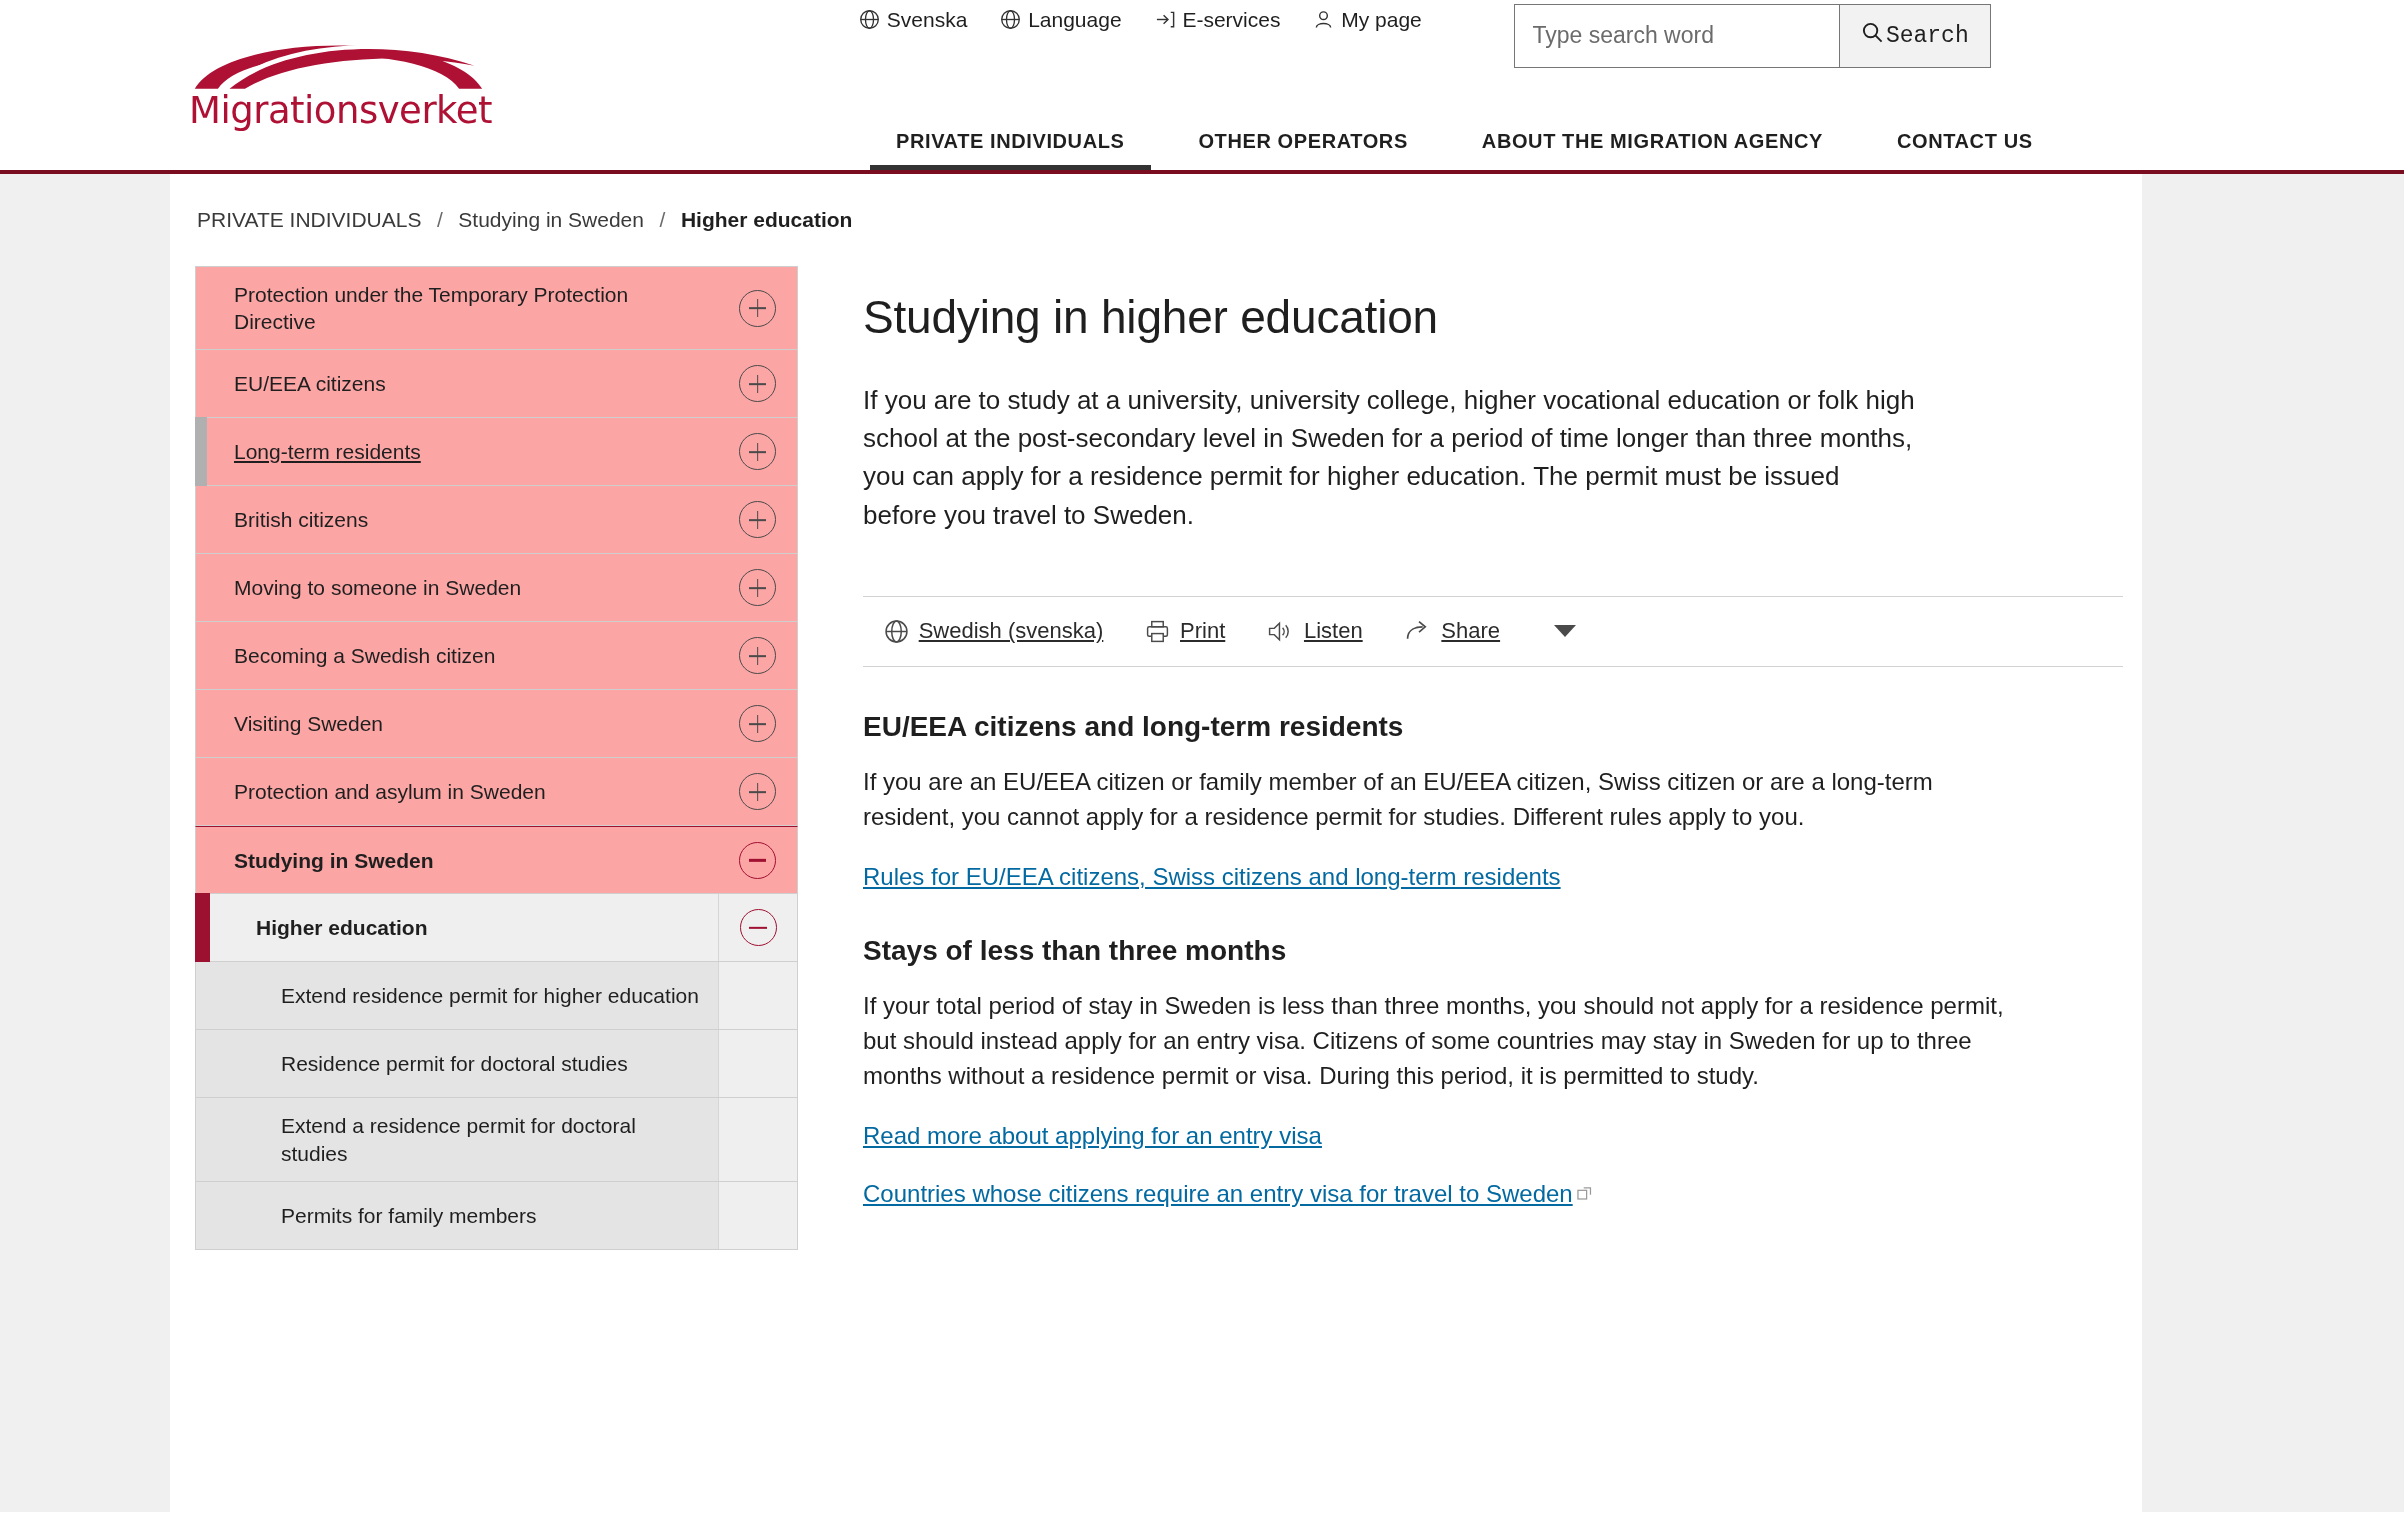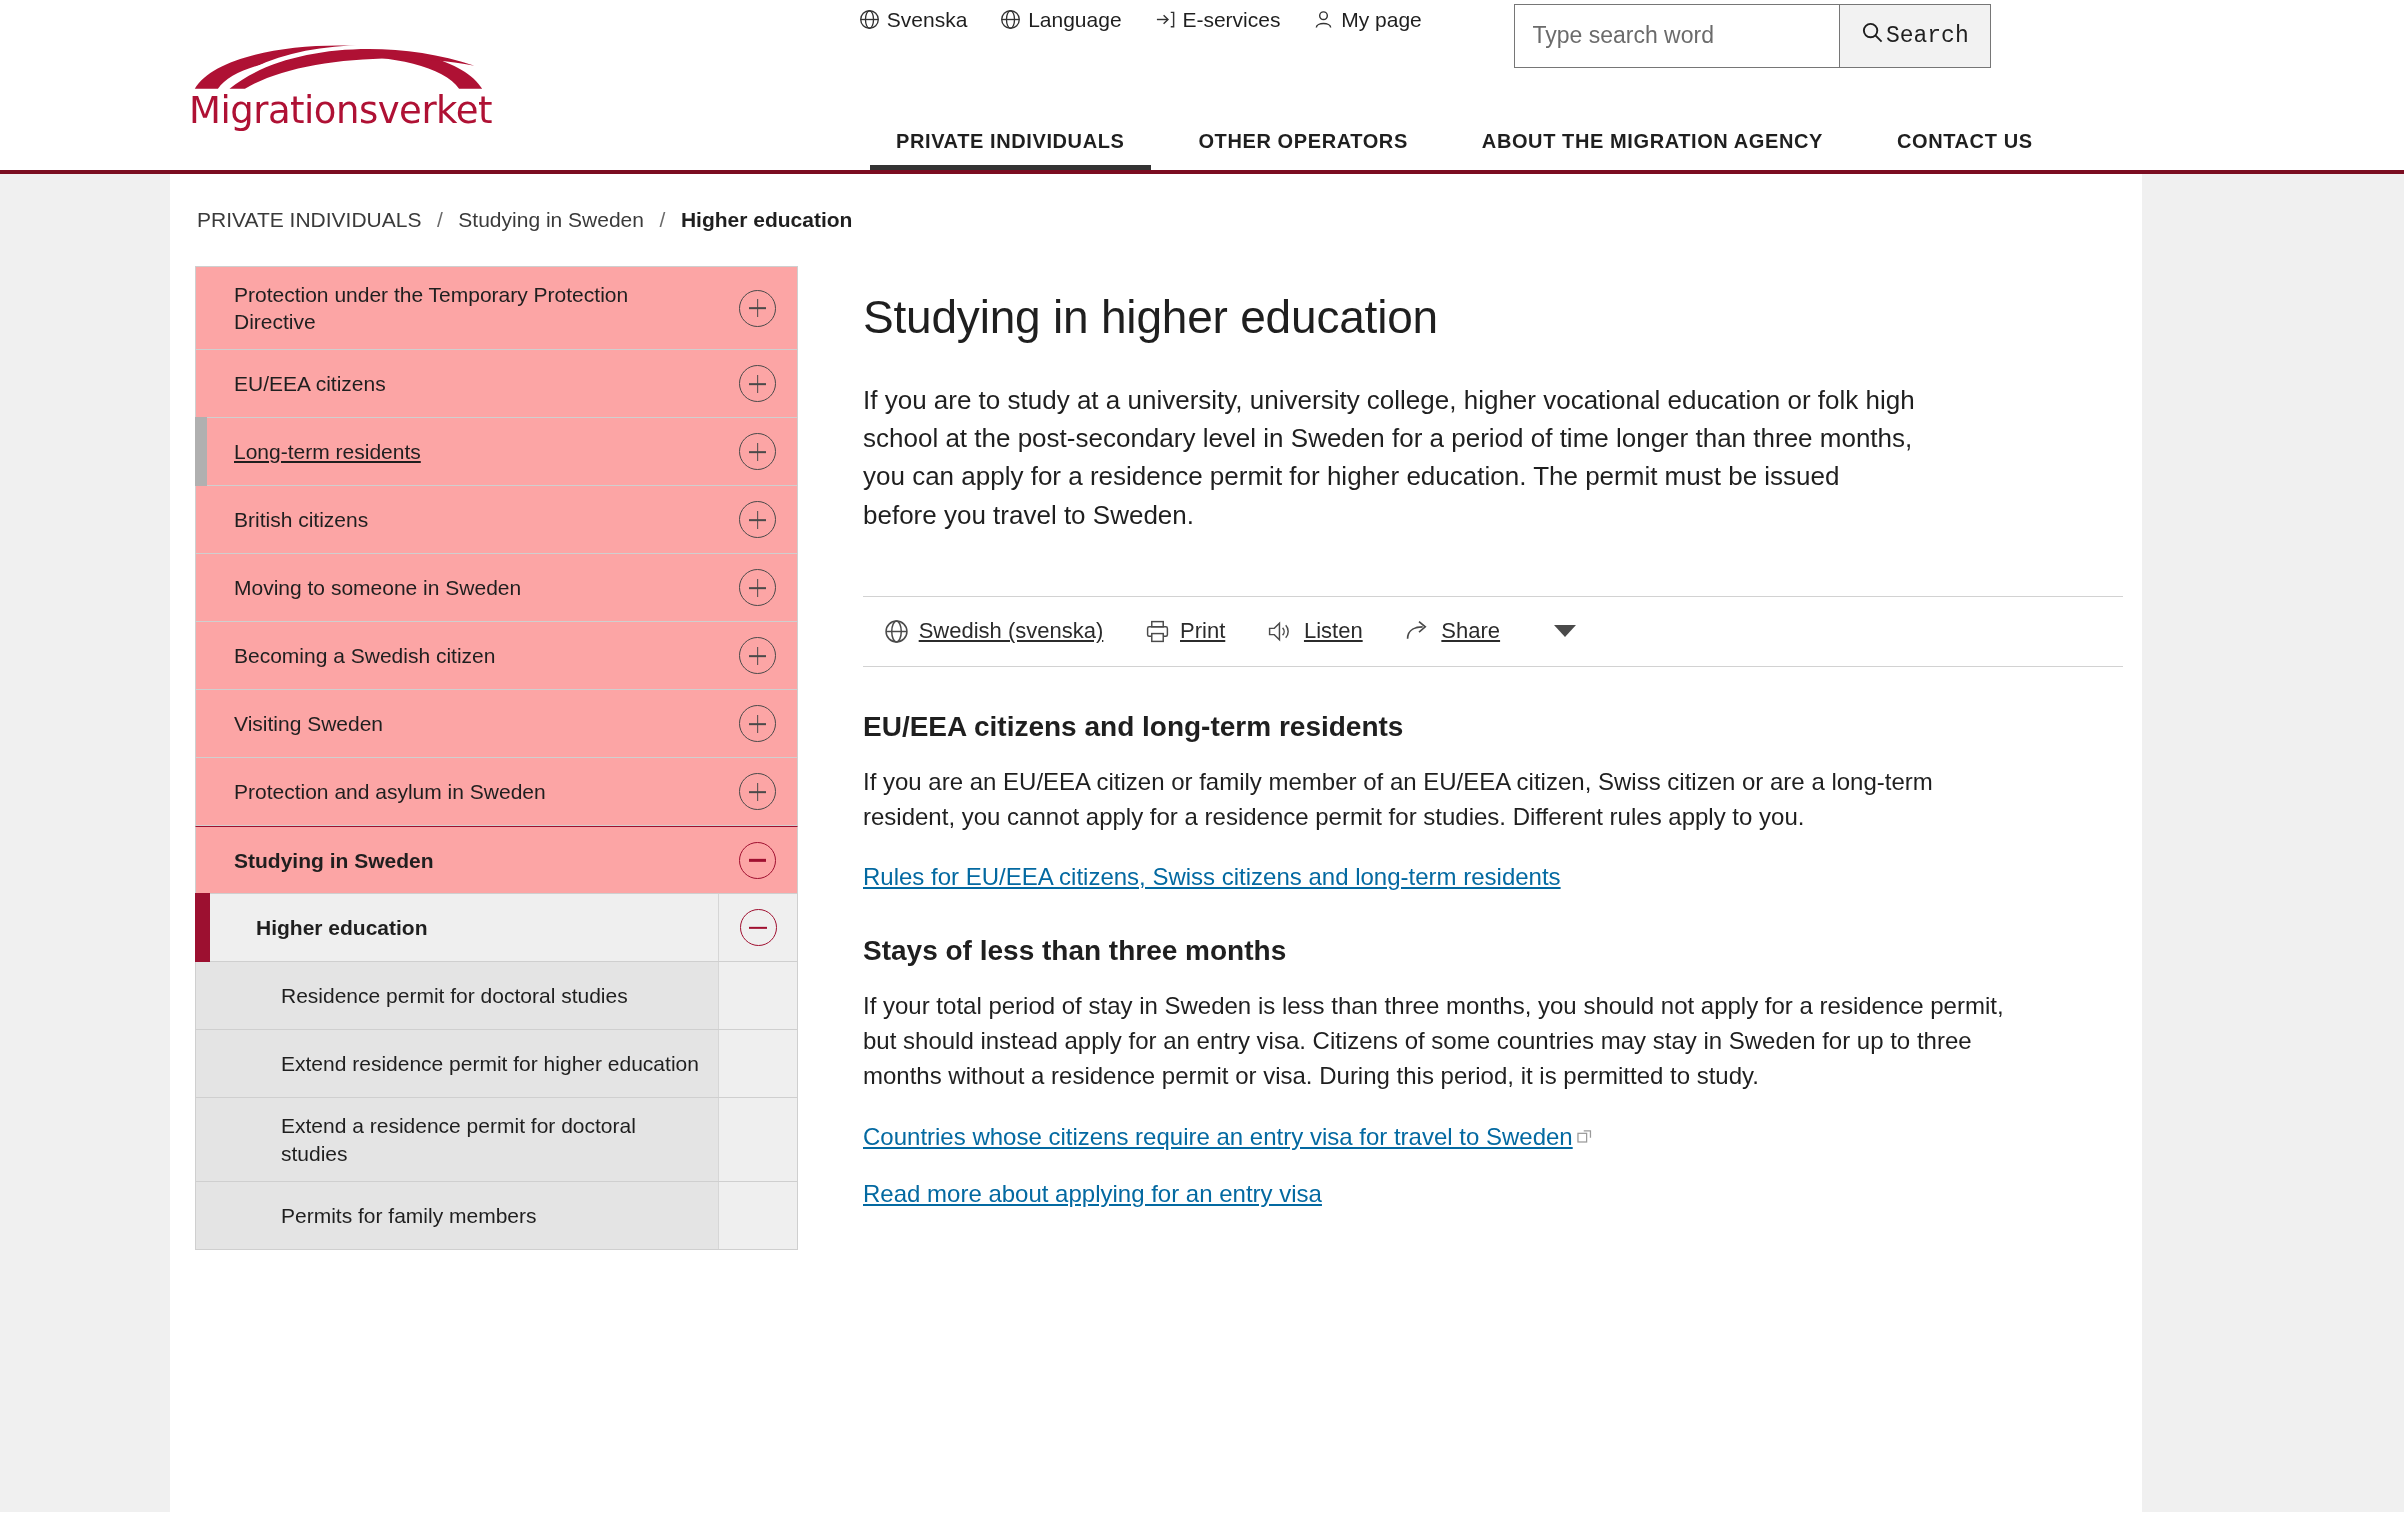--- a/index.html
+++ b/index.html
@@ -464,26 +464,26 @@
 
       <div class="side-item marker-red shade bold indent1">
         <span class="side-label">Higher education</span>
         <span class="toggle">
             <span class="circ minus"></span>
           </span>
       </div>
 
 
       <div class="side-item shade2 indent2">
+        <span class="side-label">Extend residence permit for higher education</span>
+        <span class="toggle"></span>
+      </div>
+
+      <div class="side-item shade2 indent2">
         <span class="side-label">Residence permit for doctoral studies</span>
-        <span class="toggle"></span>
-      </div>
-
-      <div class="side-item shade2 indent2">
-        <span class="side-label">Extend residence permit for higher education</span>
         <span class="toggle"></span>
       </div>
 
       <div class="side-item shade2 indent2">
         <span class="side-label">Extend a residence permit for doctoral studies</span>
         <span class="toggle"></span>
       </div>
 
       <div class="side-item shade2 indent2">
         <span class="side-label">Permits for family members</span>
@@ -544,26 +544,26 @@
         <span class="caret"></span>
       </div>
 
       <h2 class="sec">EU/EEA citizens and long-term residents</h2>
       <p class="body">If you are an EU/EEA citizen or family member of an EU/EEA citizen, Swiss citizen or are a long-term resident, you cannot apply for a residence permit for studies. Different rules apply to you.</p>
       <a class="doclink">Rules for EU/EEA citizens, Swiss citizens and long-term residents</a>
 
       <h2 class="sec">Stays of less than three months</h2>
       <p class="body">If your total period of stay in Sweden is less than three months, you should not apply for a residence permit, but should instead apply for an entry visa. Citizens of some countries may stay in Sweden for up to three months without a residence permit or visa. During this period, it is permitted to study.</p>
       <div>
+        <a class="doclink">Read more about applying for an entry visa</a>
+      </div>
+      <div>
         <a class="doclink"><span>Countries whose citizens require an entry visa for travel to Sweden</span><span class="ext-ico"><svg width="15.4" height="15.4" viewBox="0 0 16 16">
                 <rect x="1" y="4.5" width="9" height="9" fill="none" stroke="#9a9a9a" stroke-width="1.3"></rect>
                 <polyline points="7,2 14,2 14,9" fill="none" stroke="#9a9a9a" stroke-width="1.3"></polyline>
               </svg></span></a>
       </div>
-      <div>
-        <a class="doclink">Read more about applying for an entry visa</a>
-      </div>
 
     </main>
 
   </div>
 </div>
 
 
 </body></html>

